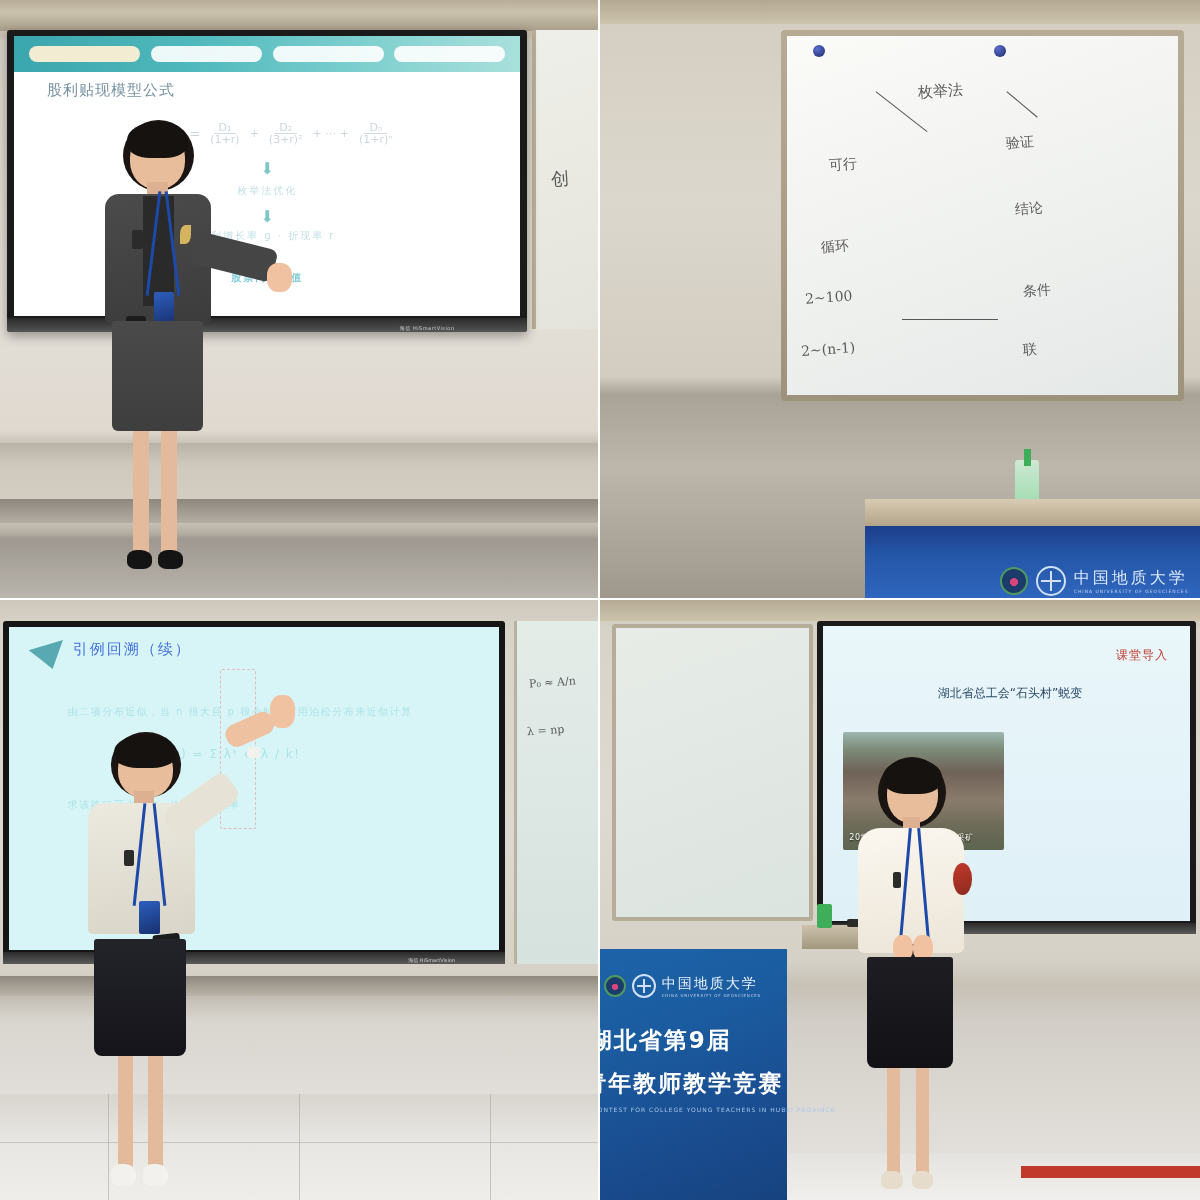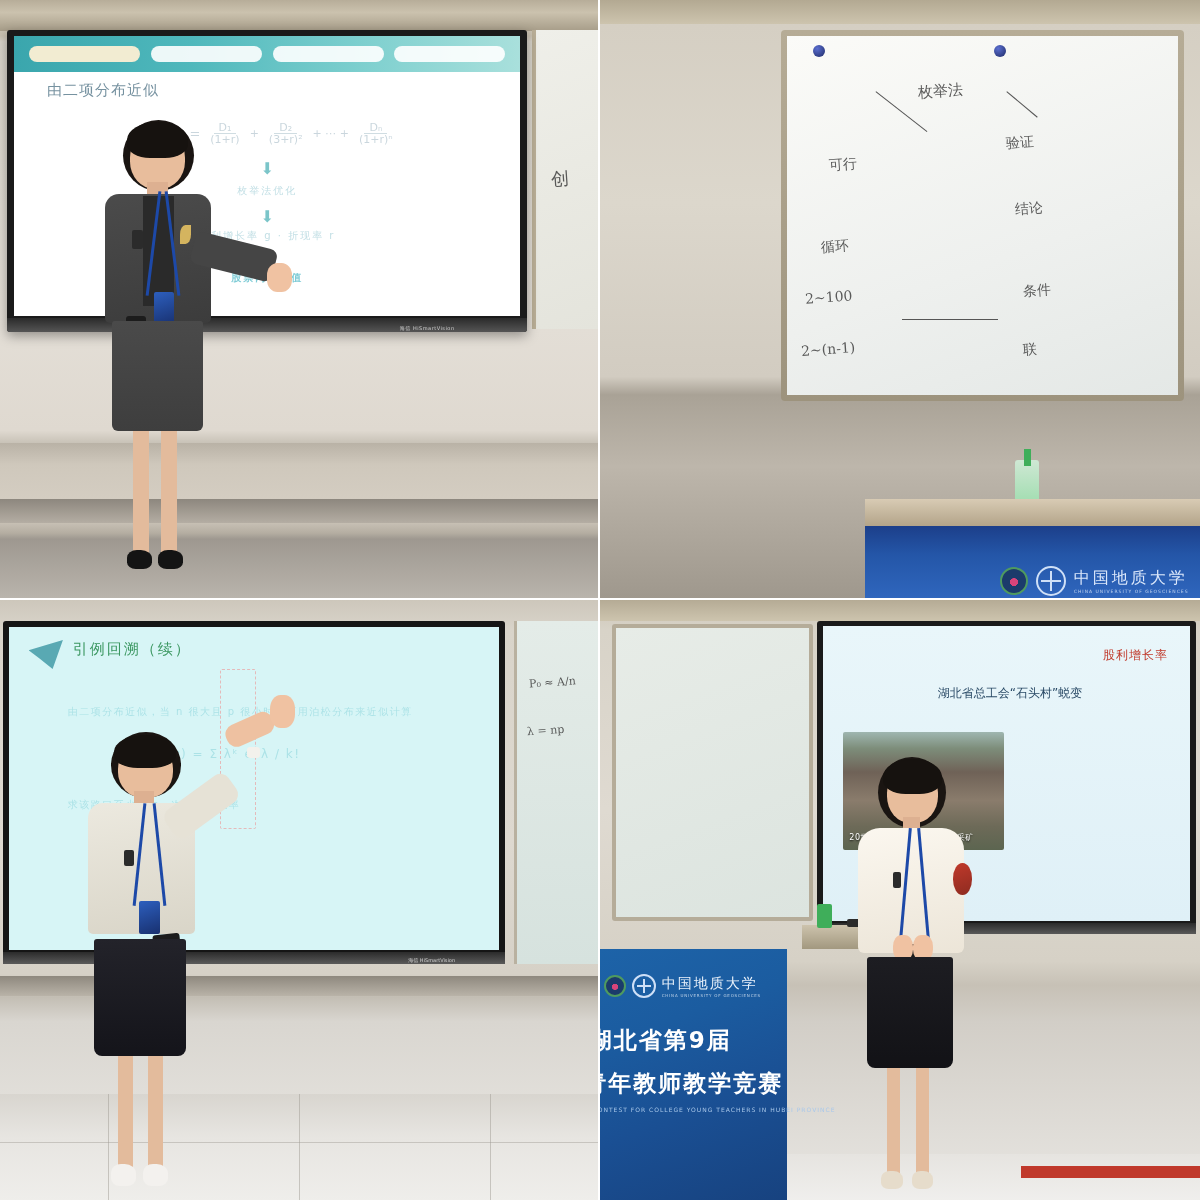--- a/index.html
+++ b/index.html
@@ -148,21 +148,21 @@
     </div>
 
     <div class="screen">
       <div class="slide">
         <div class="slideheader">
           <div class="stab active"></div>
           <div class="stab"></div>
           <div class="stab"></div>
           <div class="stab"></div>
         </div>
-        <div class="slidetitle">由二项分布近似</div>
+        <div class="slidetitle">股利贴现模型公式</div>
 
         <div class="formula">
           <span style="font-size:13px;">P₀ =</span>
           <span class="frac">
               <span class="num">D₁</span>
               <span>(1+r)</span>
             </span>
           <span>+</span>
           <span class="frac">
               <span class="num">D₂</span>
@@ -255,21 +255,21 @@
   <div class="panel" id="p3">
     <div class="wall"></div>
     <div class="greenpanel">
       <div class="hw" style="left:14%;top:16%;font-size:11px;">P₀ ≈ A/n</div>
       <div class="hw" style="left:12%;top:30%;font-size:11px;">λ = np</div>
     </div>
 
     <div class="screen">
       <div class="slide">
         <div style="position:absolute;left:4%;top:4%;width:7%;height:9%;background:#2f8f9c;clip-path:polygon(0 35%,100% 0,70% 100%,30% 62%);opacity:.75;"></div>
-        <div style="position:absolute;left:13%;top:4%;color:#15803d;font-size:15px;letter-spacing:2px;opacity:.8;font-family:Liberation Serif, serif;">引例回溯（续）</div>
+        <div style="position:absolute;left:13%;top:4%;color:#1d4ed8;font-size:15px;letter-spacing:2px;opacity:.8;font-family:Liberation Serif, serif;">引例回溯（续）</div>
         <div class="bullet" style="left:12%;top:24%;right:8%;">由二项分布近似，当 n 很大且 p 很小时，可用泊松分布来近似计算</div>
         <div class="bullet" style="left:12%;top:53%;right:8%;">求该路口至少发生一次事故的概率</div>
         <div class="bullet" style="left:26%;top:37%;font-size:12px;">P(X=k) = Σ λᵏ e⁻λ / k!</div>
         <div class="dashbox" style="left:43%;top:13%;width:7%;height:49%;"></div>
       </div>
       <div style="position:absolute;left:0;right:0;bottom:0;height:12px;background:linear-gradient(180deg,#2b2b2b,#5a5a5a);"></div>
       <div style="position:absolute;right:10%;bottom:1px;font-size:5px;color:#d2d2d2;">海信 HiSmartVision</div>
     </div>
 
     <div class="chalkrail"></div>
@@ -303,21 +303,21 @@
   </div>
 
   <div class="panel" id="p4">
     <div class="wall"></div>
     <div style="position:absolute;left:0;right:0;top:0;height:3.5%;background:linear-gradient(180deg,#b5ab95,#cdc4ae);"></div>
 
     <div class="greenboard"></div>
 
     <div class="screen">
       <div class="slide">
-        <div class="sl-title">股利增长率</div>
+        <div class="sl-title">课堂导入</div>
         <div class="sl-sub">湖北省总工会“石头村”蜕变</div>
         <div class="photo photoA">
           <div class="cap">20世纪80年代，余村人开山采矿</div>
         </div>
       </div>
       <div style="position:absolute;left:0;right:0;bottom:0;height:11px;background:linear-gradient(180deg,#2b2b2b,#595959);"></div>
     </div>
 
     <div class="desk"></div>
     <div style="position:absolute;left:36%;top:50.5%;width:2.5%;height:4%;background:#3fae5a;border-radius:2px;"></div>

